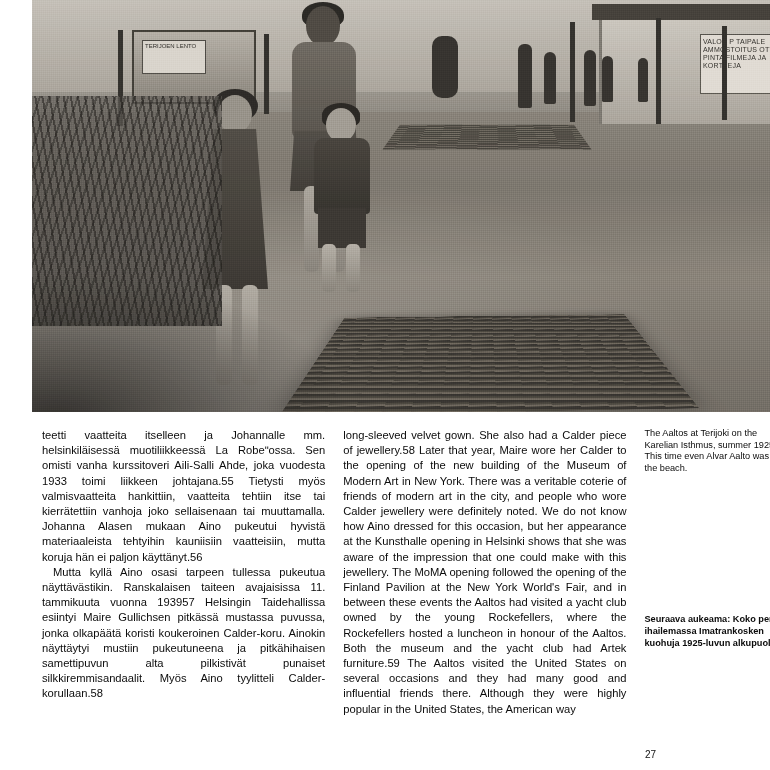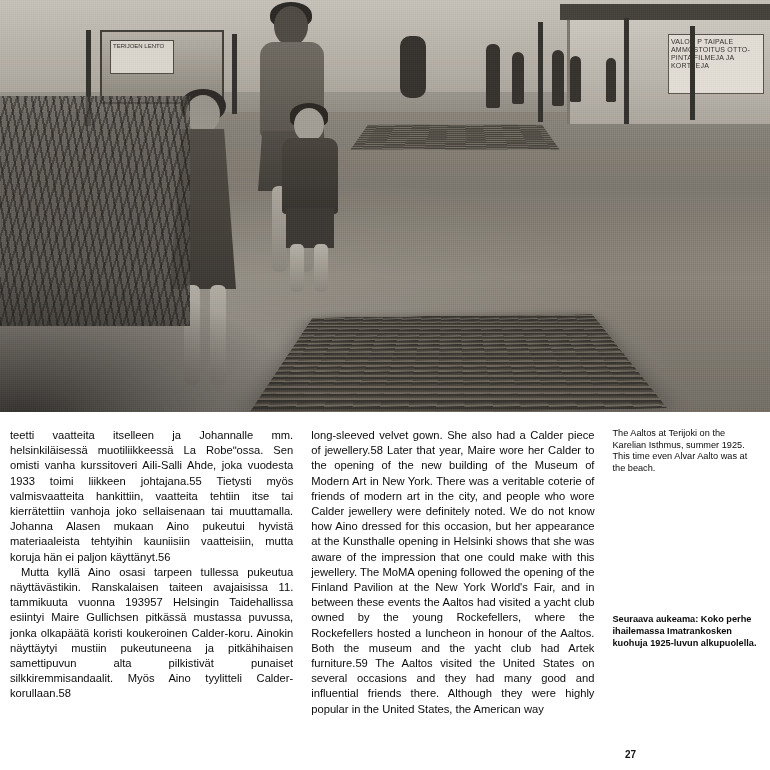--- a/index.html
+++ b/index.html
@@ -13,20 +13,21 @@
     font-family: "Liberation Sans", sans-serif;
     color: #000000;
     overflow: hidden;
   }
 
   .page {
     position: relative;
     width: 652px;
     height: 770px;
     box-sizing: border-box;
+    margin-left: 32px;
   }
 
   
   .photo {
     position: relative;
     width: 770px;
     height: 412px;
     overflow: hidden;
     background: #6e6a63;
   }
@@ -320,24 +321,24 @@
   .side-block { margin-bottom: 0; }
   .side-block .bold {
     font-weight: bold;
     display: block;
   }
   .side-block .plain { display: block; }
   .side-gap { height: 140px; }
 
   .page-number {
     position: absolute;
-    right: 16px;
+    right: 28px;
     bottom: 10px;
     font-size: 10px;
-    font-weight: bold;
+    font-weight: normal;
     color: #111;
   }
 </style>
 </head>
 <body>
 
 <div class="page">
 
   <div class="photo">
     <div class="photo-canvas">

